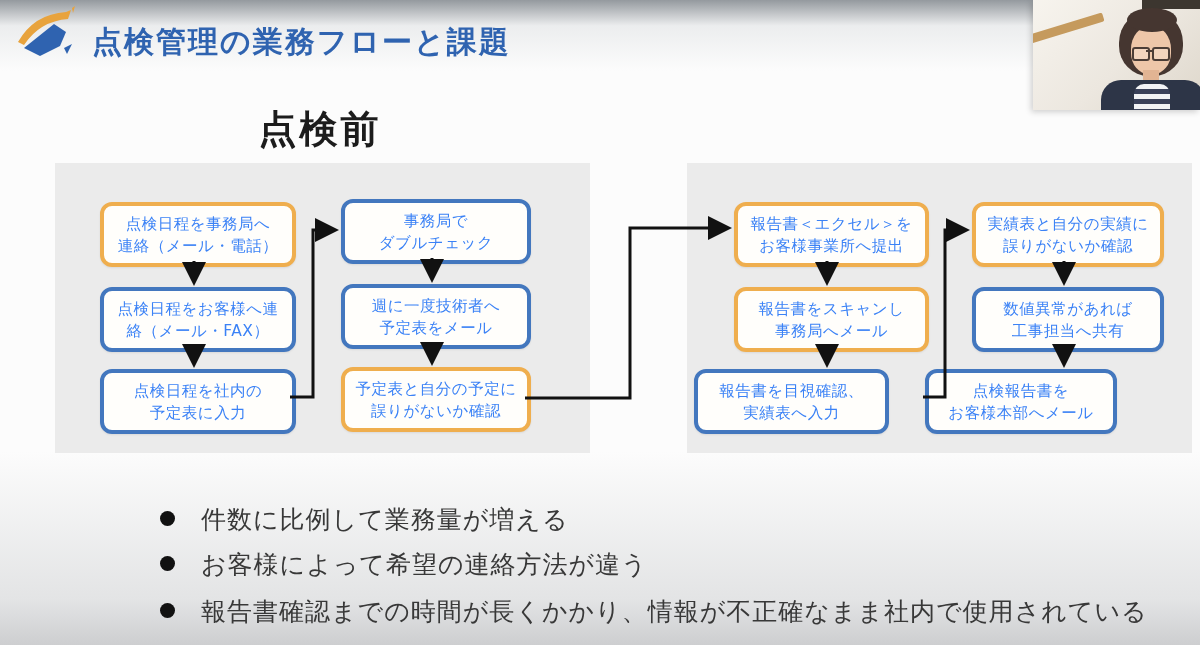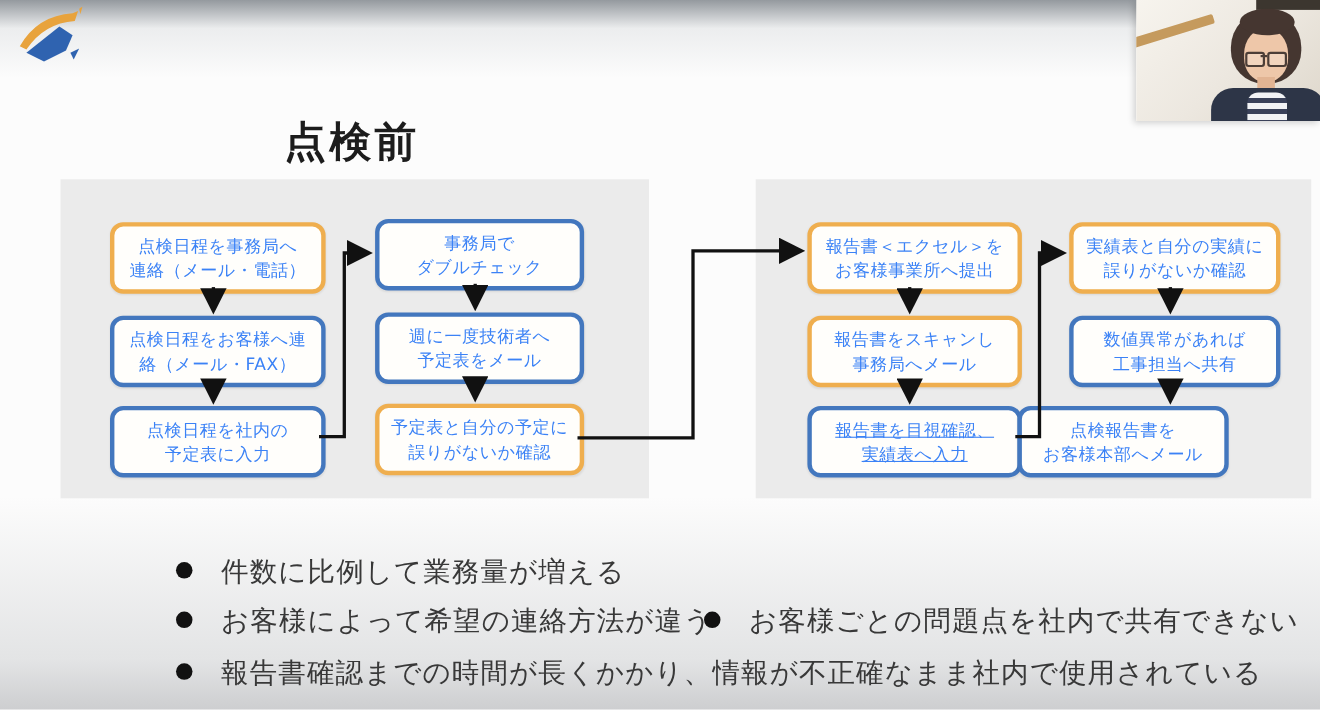--- a/index.html
+++ b/index.html
@@ -55,20 +55,21 @@
 <body>
 
 <div class="slide">
 
   <svg class="logo" width="64" height="52" viewBox="0 0 64 52">
     <path d="M4 36 Q20 8 52 6 L57 4 L54 13 Q26 15 10 39 Z" fill="#e8a33d"></path>
     <path d="M58 2 L61 0 L59 7 Z" fill="#e8a33d"></path>
     <path d="M10 42 L40 18 L52 26 L46 40 L26 50 Z" fill="#2f63b0"></path>
     <path d="M50 42 L58 38 L53 48 Z" fill="#2f63b0"></path>
   </svg>
+  <div class="hdr-title">点検管理の業務フローと課題</div>
 
   <div class="webcam">
     <div class="cam-bar"></div>
     <div class="cam-beam"></div>
     <div class="cam-hair"></div>
     <div class="cam-face"></div>
     <div class="cam-bangs"></div>
     <div class="cam-glass l"></div>
     <div class="cam-glass r"></div>
     <div class="cam-bridge"></div>
@@ -109,21 +110,21 @@
   </div>
 
   <div class="flow-box orange" style="left:734px;top:202px;width:187px;">
     <span>報告書＜エクセル＞を</span>
     <span>お客様事業所へ提出</span>
   </div>
   <div class="flow-box orange" style="left:734px;top:287px;width:187px;">
     <span>報告書をスキャンし</span>
     <span>事務局へメール</span>
   </div>
-  <div class="flow-box blue" style="left:734px;top:369px;width:187px;text-decoration:underline;">
+  <div class="flow-box blue" style="left:694px;top:369px;width:187px;">
     <span>報告書を目視確認、</span>
     <span>実績表へ入力</span>
   </div>
 
   <div class="flow-box orange" style="left:972px;top:202px;width:184px;">
     <span>実績表と自分の実績に</span>
     <span>誤りがないか確認</span>
   </div>
   <div class="flow-box blue" style="left:972px;top:287px;width:184px;">
     <span>数値異常があれば</span>
@@ -156,22 +157,18 @@
   </svg>
 
   <div class="issue" style="left:160px;top:503px;">
     <span class="dot"></span>
     <span class="txt">件数に比例して業務量が増える</span>
   </div>
   <div class="issue" style="left:160px;top:548px;">
     <span class="dot"></span>
     <span class="txt">お客様によって希望の連絡方法が違う</span>
   </div>
-  <div class="issue" style="left:640px;top:548px;">
-    <span class="dot"></span>
-    <span class="txt">お客様ごとの問題点を社内で共有できない</span>
-  </div>
   <div class="issue" style="left:160px;top:595px;">
     <span class="dot"></span>
     <span class="txt">報告書確認までの時間が長くかかり、情報が不正確なまま社内で使用されている</span>
   </div>
 
 </div>
 
 </body></html>

